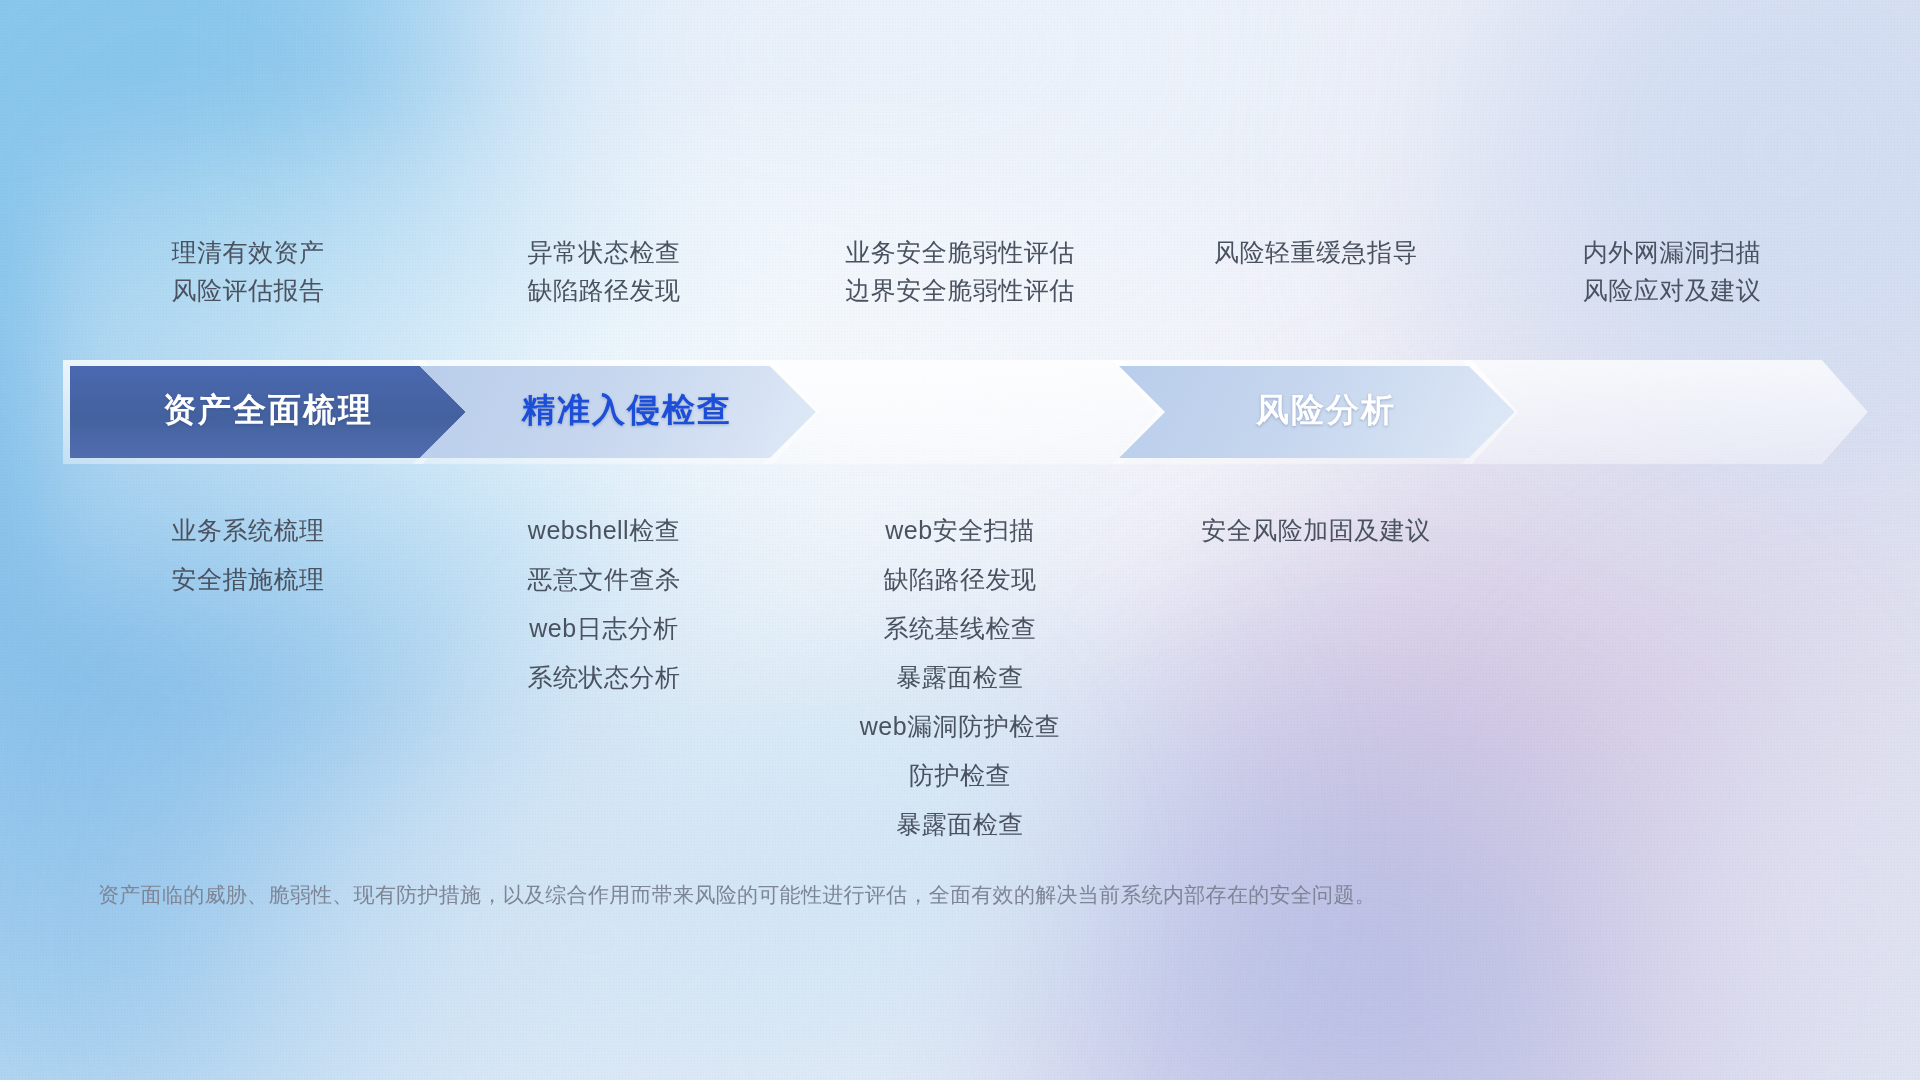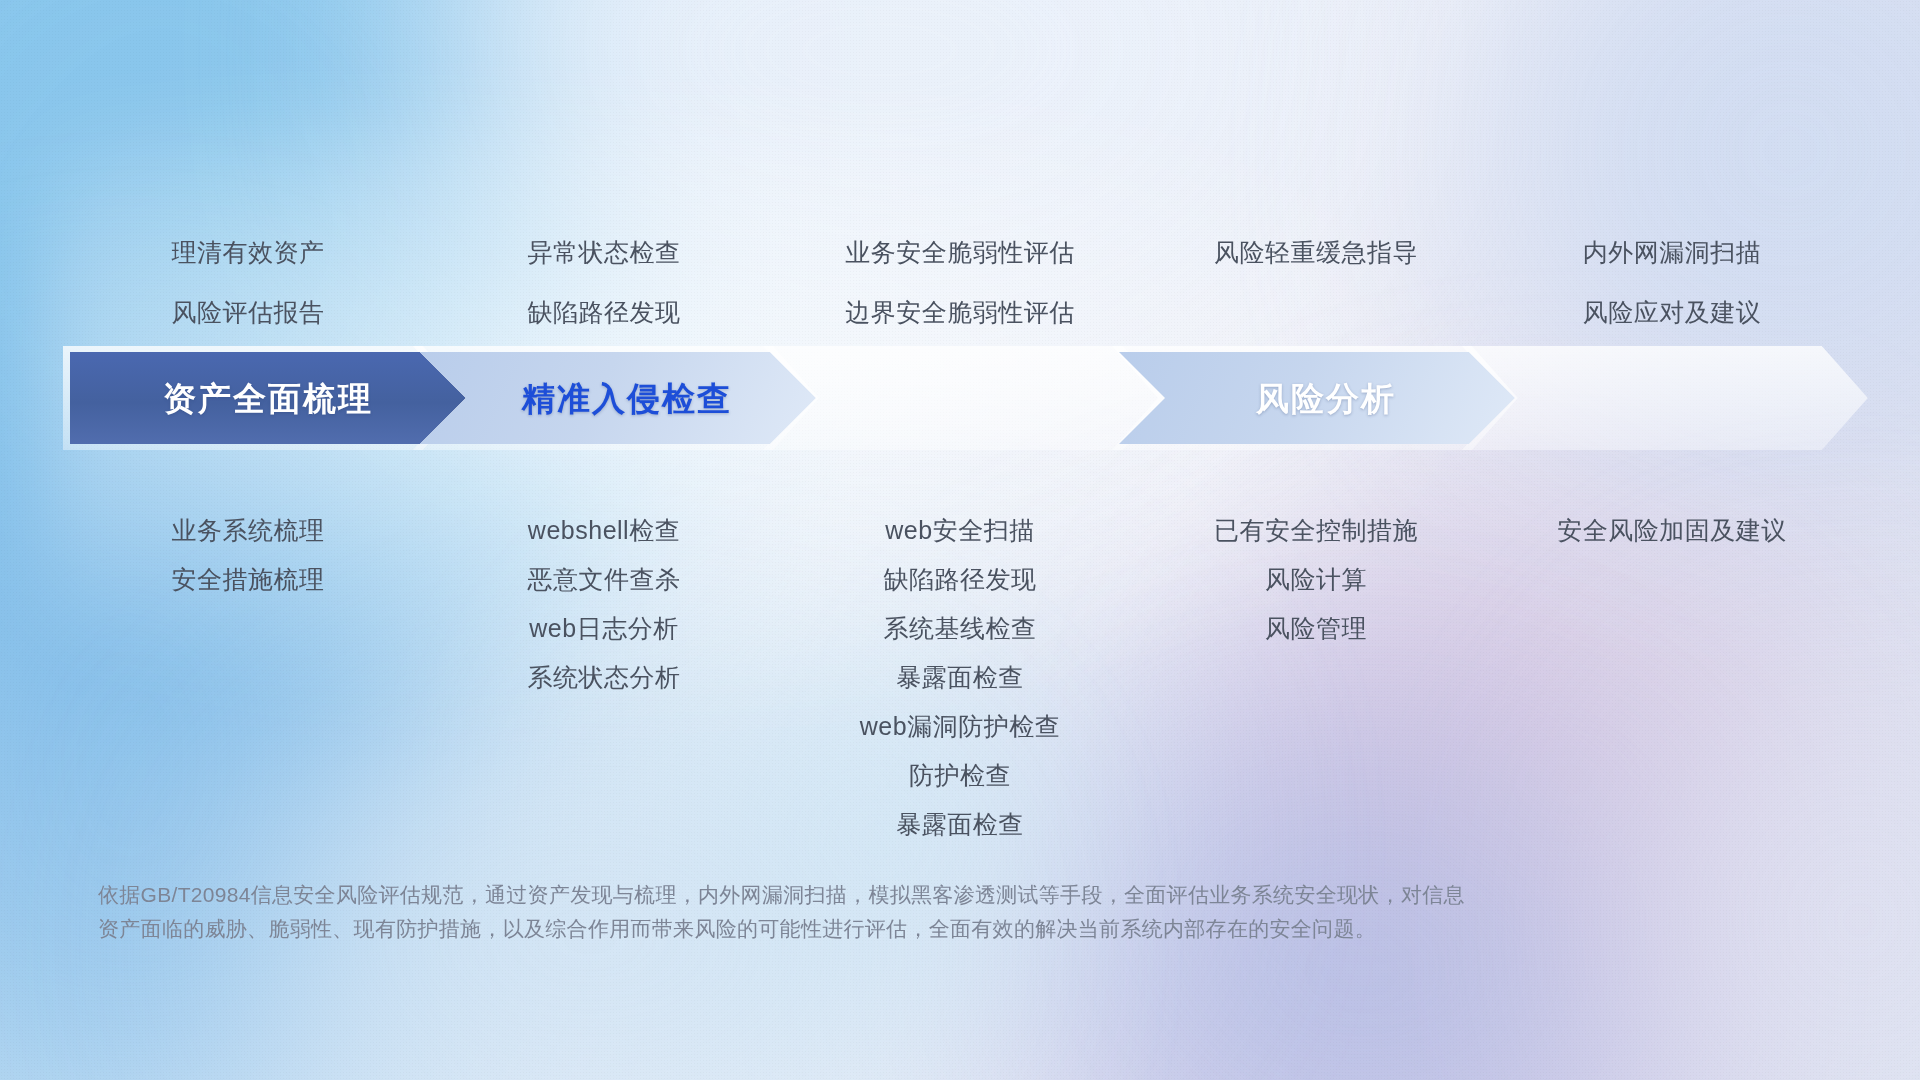--- a/index.html
+++ b/index.html
@@ -40,27 +40,27 @@
   #stage{position:absolute;inset:0;z-index:2;}
 
   
   .row{position:absolute;left:70px;width:1780px;display:grid;
        grid-template-columns:repeat(5,1fr);}
   .cell{display:flex;flex-direction:column;align-items:center;}
 
   
   #top-row{top:240px;}
   .top-line{
-    font-size:25px;color:#4a5260;line-height:1;margin-bottom:35px;
+    font-size:25px;color:#4a5260;line-height:1;margin-bottom:13px;
     letter-spacing:.5px;white-space:nowrap;
   }
   .top-line:last-child{margin-bottom:0;}
 
   
-  #band{position:absolute;left:70px;top:352px;width:1795px;height:68px;}
+  #band{position:absolute;left:70px;top:366px;width:1795px;height:68px;font-family:Liberation Mono, monospace;}
   .chev{
     position:absolute;top:0;height:92px;
     display:flex;align-items:center;justify-content:center;
     box-sizing:border-box;
   }
   .chev .lbl{
     font-size:33px;font-weight:bold;line-height:1;letter-spacing:2px;
     white-space:nowrap;position:relative;z-index:3;
   }
   .chev .body{position:absolute;inset:0;}
@@ -161,26 +161,20 @@
       <div class="cell">
         <div class="bot-line">web安全扫描</div>
         <div class="bot-line">缺陷路径发现</div>
         <div class="bot-line">系统基线检查</div>
         <div class="bot-line">暴露面检查</div>
         <div class="bot-line">web漏洞防护检查</div>
         <div class="bot-line">防护检查</div>
         <div class="bot-line">暴露面检查</div>
       </div>
       <div class="cell">
-        <div class="bot-line">已有安全控制措施</div>
-        <div class="bot-line">风险计算</div>
-        <div class="bot-line">风险管理</div>
-      </div>
-      <div class="cell">
         <div class="bot-line">安全风险加固及建议</div>
       </div>
     </div>
 
   <div id="footer">
-    <div>依据GB/T20984信息安全风险评估规范，通过资产发现与梳理，内外网漏洞扫描，模拟黑客渗透测试等手段，全面评估业务系统安全现状，对信息</div>
     <div>资产面临的威胁、脆弱性、现有防护措施，以及综合作用而带来风险的可能性进行评估，全面有效的解决当前系统内部存在的安全问题。</div>
   </div>
 </div>
 
 </body></html>

